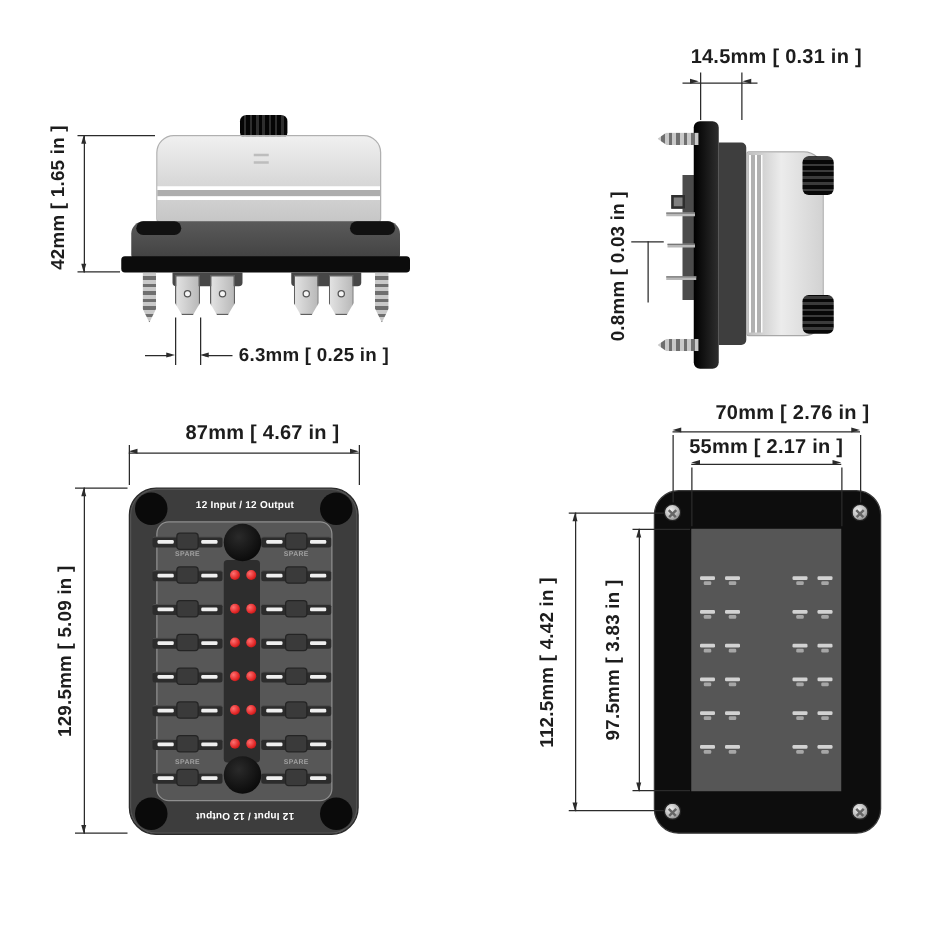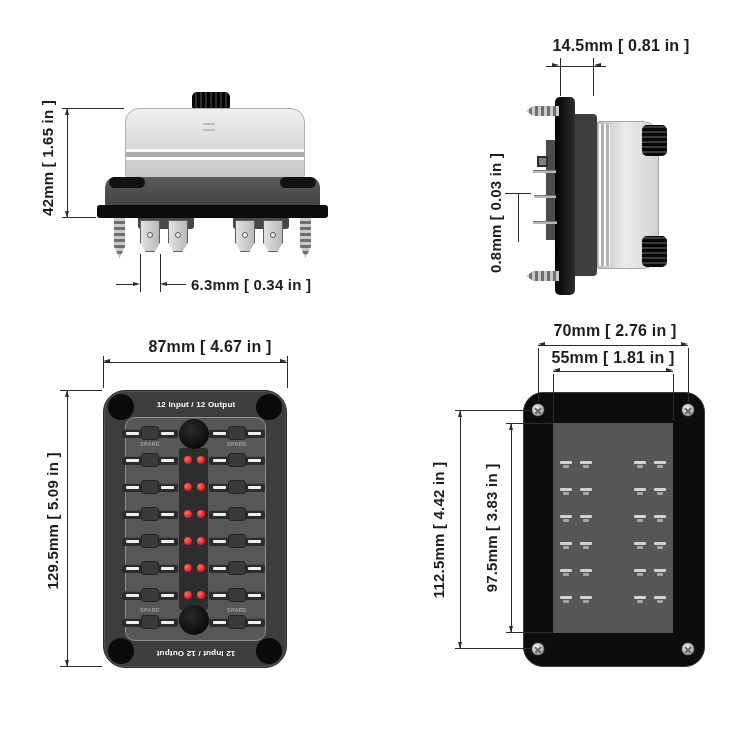--- a/index.html
+++ b/index.html
@@ -63,21 +63,21 @@
       <div class="lbl rot small" style="left:47px;top:158px;">42mm [ 1.65 in ]</div>
     </div>
 
     <div class="g">
       <div class="ln" style="left:140px;top:254px;width:1px;height:38px;"></div>
       <div class="ln" style="left:160px;top:254px;width:1px;height:38px;"></div>
       <div class="ln" style="left:116px;top:284px;width:21px;height:1px;"></div>
       <div class="ln" style="left:164px;top:284px;width:22px;height:1px;"></div>
       <div class="ar r" style="left:133px;top:282px;"></div>
       <div class="ar l" style="left:160px;top:282px;"></div>
-      <div class="lbl anchor-left small" style="left:191px;top:284px;">6.3mm [ 0.34 in ]</div>
+      <div class="lbl anchor-left small" style="left:191px;top:284px;">6.3mm [ 0.25 in ]</div>
     </div>
   </div>
 
   <div class="g">
     <div class="abs" style="left:546px;top:140px;width:10px;height:100px;background:#4b4b4b;"></div>
     <div class="abs" style="left:555px;top:97px;width:20px;height:198px;background:linear-gradient(90deg,#000000,#2e2e2e);border-radius:5px;"></div>
     <div class="abs" style="left:575px;top:114px;width:22px;height:162px;background:#3e3e3e;border-radius:0 4px 4px 0;"></div>
     <div class="abs" style="left:597px;top:121px;width:62px;height:148px;background:linear-gradient(90deg,#bdbdbd,#ececec 45%,#d2d2d2);border:1px solid #a8a8a8;border-radius:2px 16px 16px 2px;"></div>
     <div class="abs" style="left:599px;top:124px;width:11px;height:142px;background:repeating-linear-gradient(90deg,#fdfdfd 0 2px,#b0b0b0 2px 5px);"></div>
     <div class="abs" style="left:642px;top:125px;width:25px;height:31px;background:repeating-linear-gradient(0deg,#080808 0 3px,#3b3b3b 3px 5px);border-radius:5px;"></div>
@@ -88,21 +88,21 @@
     <div class="abs" style="left:533px;top:170px;width:23px;height:3px;background:#b8b8b8;border-top:1px solid #777;"></div>
     <div class="abs" style="left:534px;top:195px;width:22px;height:3px;background:#b8b8b8;border-top:1px solid #777;"></div>
     <div class="abs" style="left:533px;top:221px;width:24px;height:3px;background:#b8b8b8;border-top:1px solid #777;"></div>
 
     <div class="g">
       <div class="ln" style="left:546px;top:66px;width:60px;height:1px;"></div>
       <div class="ln" style="left:560px;top:58px;width:1px;height:38px;"></div>
       <div class="ln" style="left:593px;top:58px;width:1px;height:38px;"></div>
       <div class="ar r" style="left:552px;top:63px;"></div>
       <div class="ar l" style="left:594px;top:63px;"></div>
-      <div class="lbl" style="left:621px;top:46px;">14.5mm [ 0.81 in ]</div>
+      <div class="lbl" style="left:621px;top:46px;">14.5mm [ 0.31 in ]</div>
     </div>
 
     <div class="g">
       <div class="ln" style="left:505px;top:193px;width:26px;height:1px;"></div>
       <div class="ln" style="left:518px;top:193px;width:1px;height:49px;"></div>
       <div class="lbl rot small" style="left:495px;top:213px;">0.8mm [ 0.03 in ]</div>
     </div>
   </div>
 
   <div class="g">
@@ -328,30 +328,30 @@
           <div style="position: absolute; left: 2px; top: 5.5px; width: 8px; height: 1.5px; background: rgb(102, 102, 102); transform: rotate(-45deg);"></div>
         </div>
       </div>
 
     <div class="g">
       <div class="ln" style="left:538px;top:348px;width:1px;height:54px;"></div>
       <div class="ln" style="left:688px;top:348px;width:1px;height:54px;"></div>
       <div class="ln" style="left:538px;top:345px;width:150px;height:1px;"></div>
       <div class="ar l" style="left:538px;top:342px;"></div>
       <div class="ar r" style="left:681px;top:342px;"></div>
-      <div class="lbl" style="left:615px;top:331px;text-align:center;">70mm [ 2.76 in ]</div>
+      <div class="lbl" style="left:634px;top:331px;text-align:center;">70mm [ 2.76 in ]</div>
     </div>
 
     <div class="g">
       <div class="ln" style="left:553px;top:374px;width:1px;height:47px;"></div>
       <div class="ln" style="left:673px;top:374px;width:1px;height:47px;"></div>
       <div class="ln" style="left:553px;top:371px;width:120px;height:1px;"></div>
       <div class="ar l" style="left:553px;top:368px;"></div>
       <div class="ar r" style="left:666px;top:368px;"></div>
-      <div class="lbl" style="left:613px;top:358px;">55mm [ 1.81 in ]</div>
+      <div class="lbl" style="left:613px;top:358px;">55mm [ 2.17 in ]</div>
     </div>
 
     <div class="g">
       <div class="ln" style="left:455px;top:410px;width:76px;height:1px;"></div>
       <div class="ln" style="left:455px;top:648px;width:76px;height:1px;"></div>
       <div class="ln" style="left:460px;top:410px;width:1px;height:239px;"></div>
       <div class="ar u" style="left:458px;top:410px;"></div>
       <div class="ar d" style="left:458px;top:642px;"></div>
       <div class="lbl rot small" style="left:438px;top:530px;">112.5mm [ 4.42 in ]</div>
     </div>

